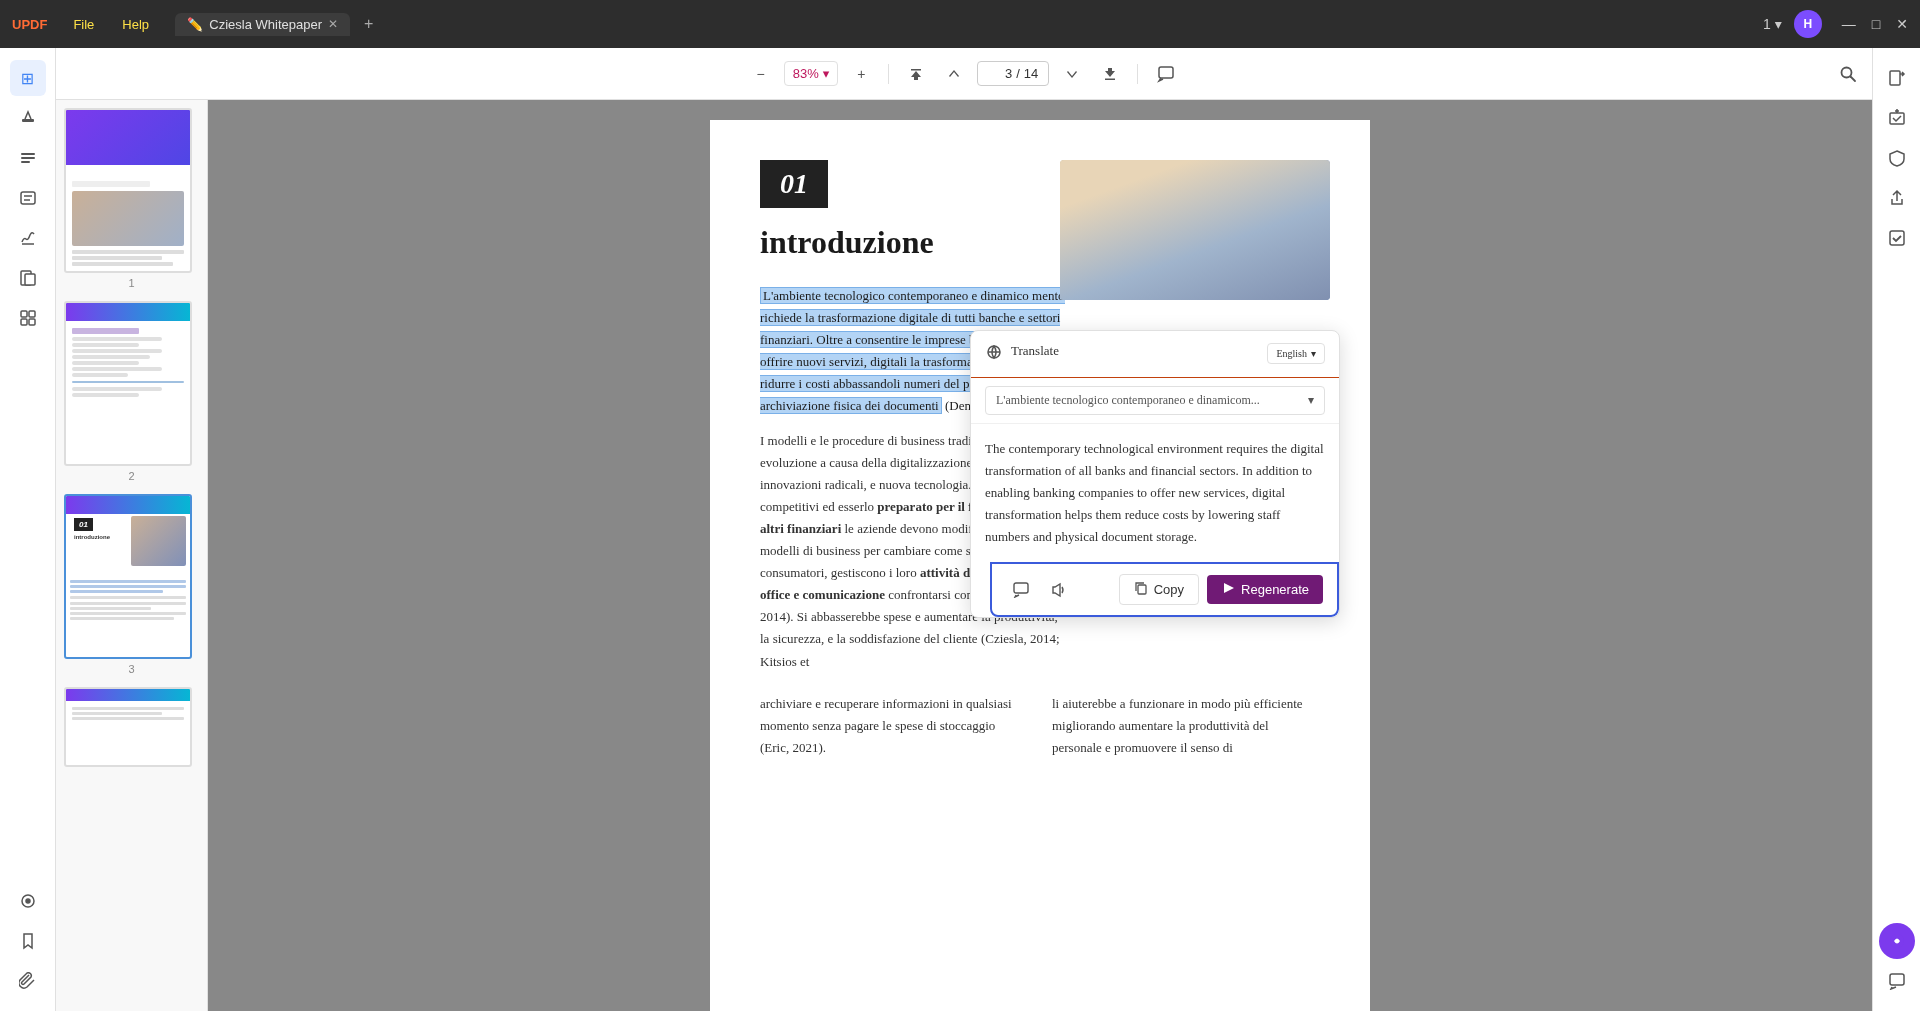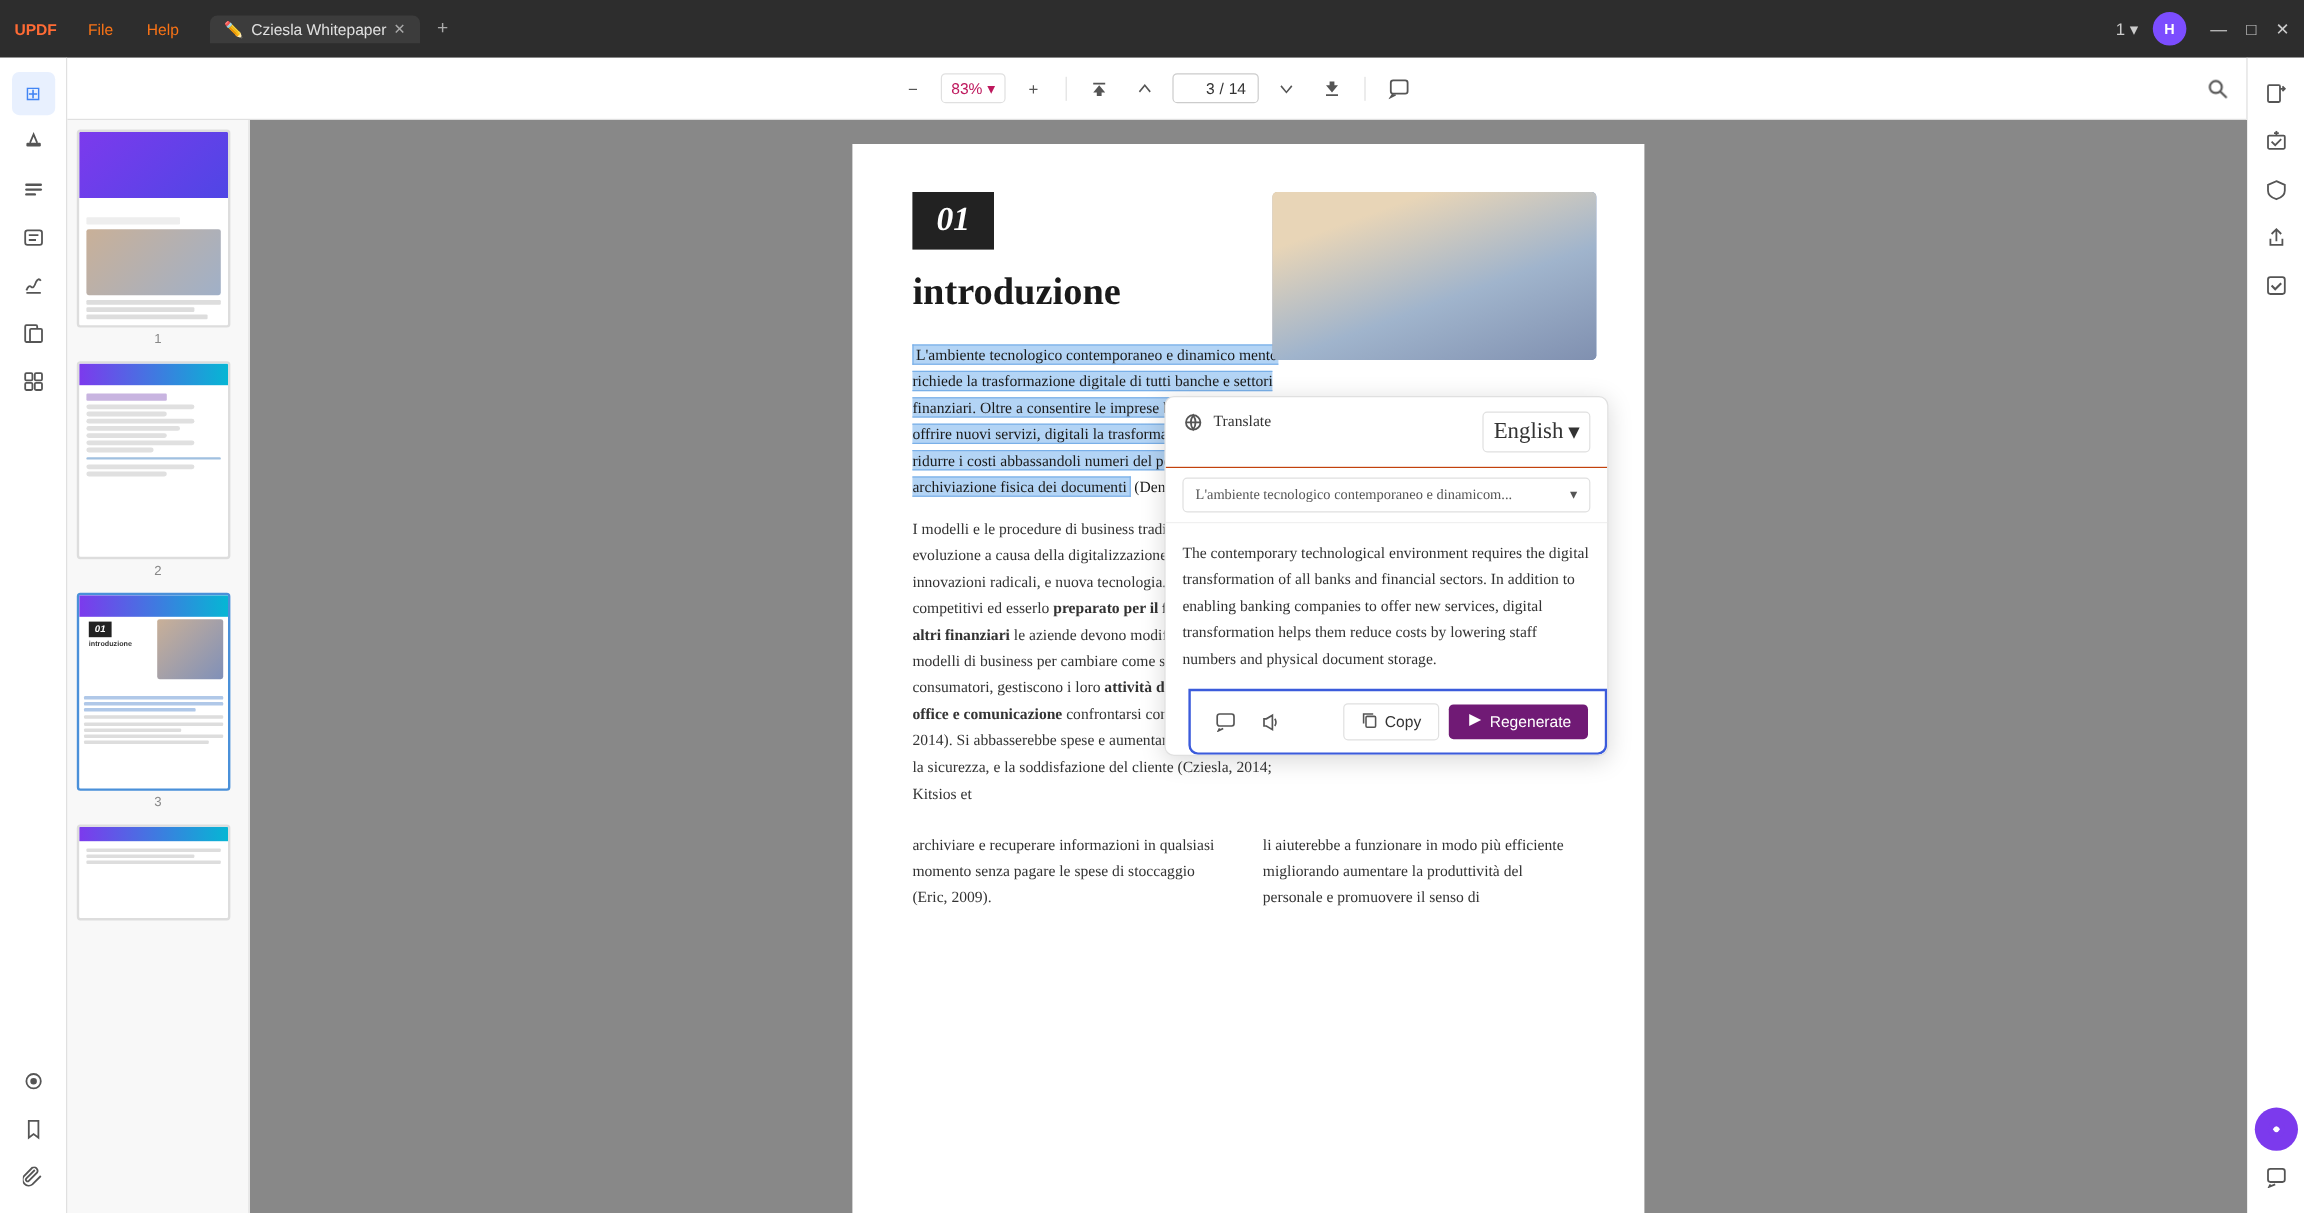--- a/index.html
+++ b/index.html
@@ -15,21 +15,21 @@
       gap: 8px;
       flex-shrink: 0;
     }
     .titlebar-logo {
       color: #ff6b35;
       font-weight: bold;
       font-size: 13px;
       margin-right: 8px;
     }
     .titlebar-menu-item {
-      color: #f97316;
+      color: #fde047;
       font-size: 13px;
       padding: 4px 10px;
       cursor: pointer;
       border-radius: 4px;
     }
     .tab {
       display: flex;
       align-items: center;
       gap: 6px;
       background: #3c3c3c;
@@ -286,21 +286,21 @@
       font-size: 13px;
       color: #333;
     }
     .translate-dropdown {
       display: flex;
       align-items: center;
       gap: 4px;
       border: 1px solid #e0e0e0;
       border-radius: 4px;
       padding: 4px 8px;
-      font-size: 19px;
+      font-size: 10px;
       color: #333;
       cursor: pointer;
       margin-left: auto;
     }
     .source-selector {
       padding: 8px 14px;
       border-bottom: 1px solid #f0f0f0;
     }
     .source-dropdown {
       display: flex;
@@ -610,21 +610,21 @@
           </p>
 
           
           <p style="margin-bottom:20px; font-size:13px; color:#333; line-height:1.7; width:55%;">
             I modelli e le procedure di business tradizionali lo sono in evoluzione a causa della digitalizzazione, delle innovazioni radicali, e nuova tecnologia. Per restare competitivi ed esserlo <strong>preparato per il futuro, banche e altri finanziari</strong> le aziende devono modificare i propri modelli di business per cambiare come si connettono con i consumatori, gestiscono i loro <strong>attività di middle e back-office e comunicazione</strong> confrontarsi con loro (Cziesla, 2014). Si abbasserebbe spese e aumentare la produttività, la sicurezza, e la soddisfazione del cliente (Cziesla, 2014; Kitsios et
           </p>
 
           
           <div style="display:flex; gap:40px; margin-top:10px; font-size:13px; color:#333; line-height:1.7;">
             <div style="width:45%;">
-              <p>archiviare e recuperare informazioni in qualsiasi momento senza pagare le spese di stoccaggio (Eric, 2009).</p>
+              <p>archiviare e recuperare informazioni in qualsiasi momento senza pagare le spese di stoccaggio (Eric, 2021).</p>
             </div>
             <div style="width:45%;">
               <p>li aiuterebbe a funzionare in modo più efficiente migliorando aumentare la produttività del personale e promuovere il senso di</p>
             </div>
           </div>
 
           
           <div class="translate-popup">
 
             <div class="translate-header">

